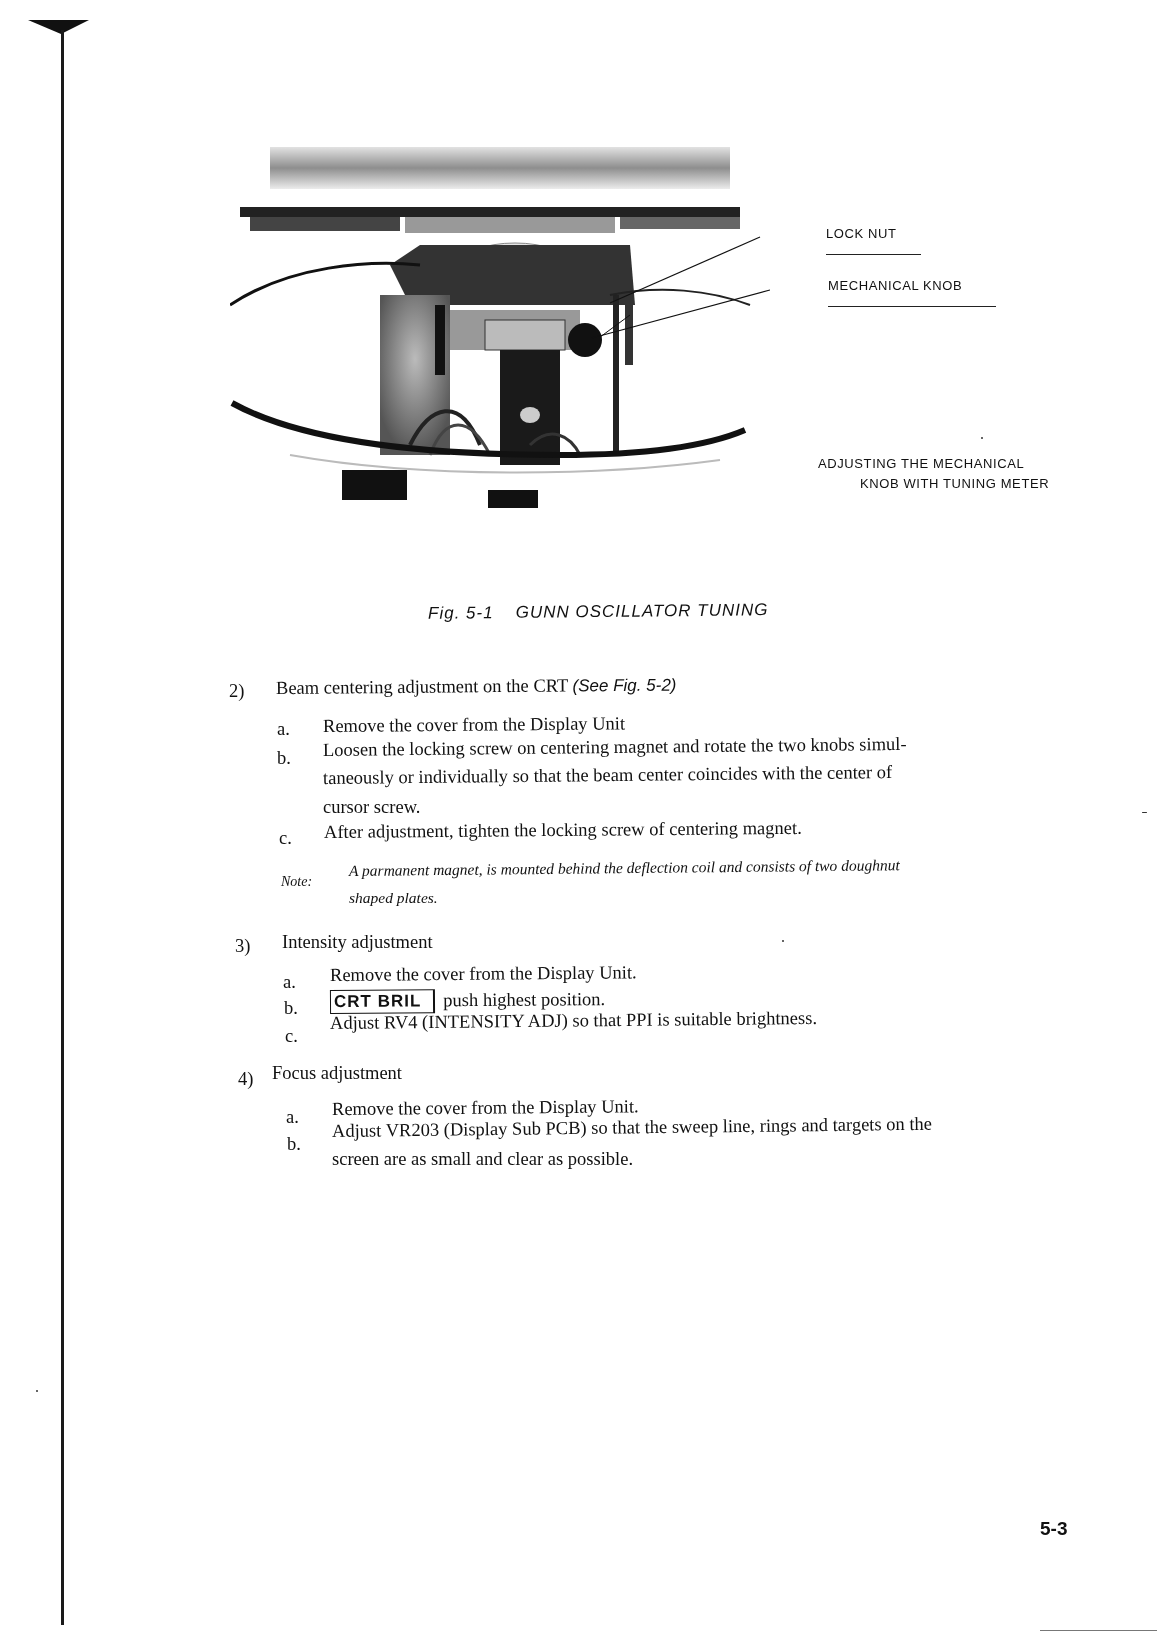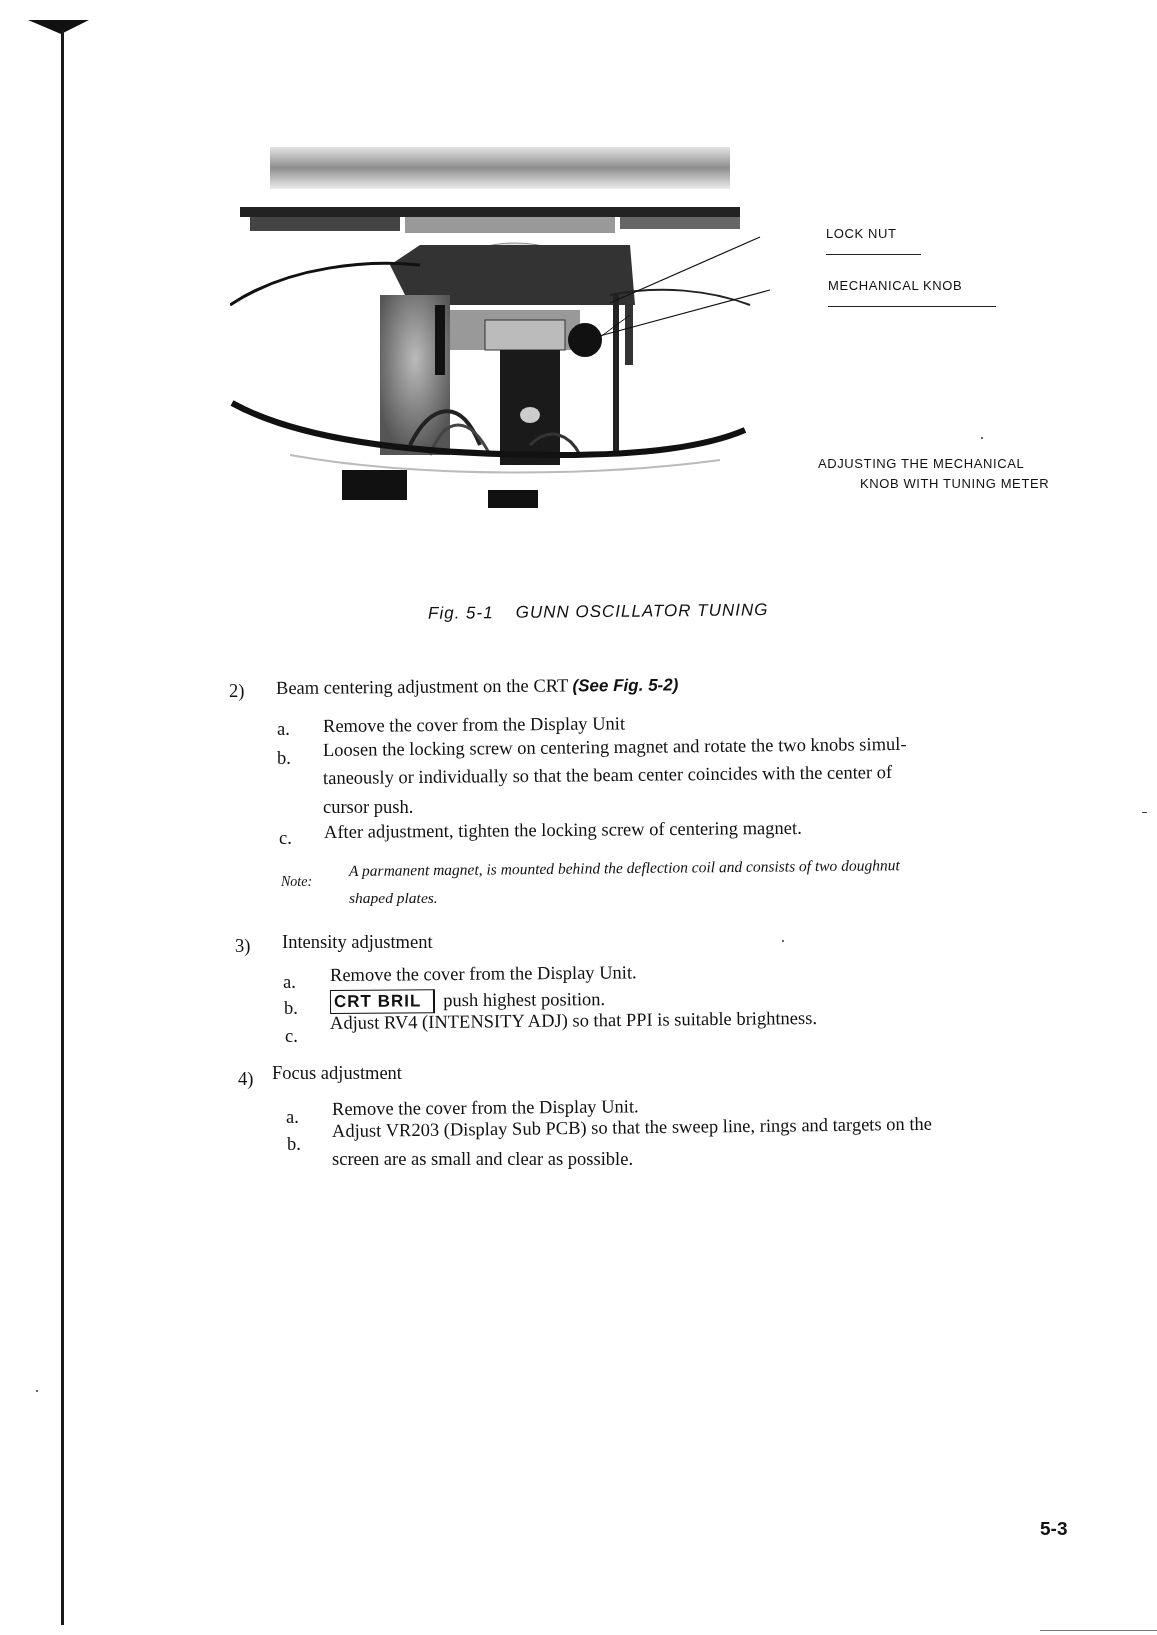--- a/index.html
+++ b/index.html
@@ -29,21 +29,21 @@
   }
   .callout-underline { border-bottom: 1.5px solid #222; padding-bottom: 13px; }
   .fig-caption {
     position: absolute; left: 428px; top: 602px;
     font-family: "Liberation Sans", "DejaVu Sans", sans-serif; font-style: italic;
     font-size: 17px; letter-spacing: 1px; transform: rotate(-0.6deg);
   }
   .fig-caption .fig-num { margin-right: 22px; }
   .line { position: absolute; font-size: 18.5px; white-space: nowrap; transform-origin: left center; }
   .num { position: absolute; font-size: 18.5px; }
-  .ital-sans { font-family: "Liberation Sans", "DejaVu Sans", sans-serif; font-style: italic; font-size: 17px; font-weight: bold; }
+  .ital-sans { font-family: "Liberation Sans", "DejaVu Sans", sans-serif; font-style: italic; font-size: 17px; }
   .note-label { position: absolute; font-style: italic; font-family: Liberation Serif, serif; font-size: 14px; }
   .note-text { position: absolute; font-style: italic; font-size: 15.5px; white-space: nowrap; transform-origin: left center; }
   .key-box {
     display: inline-block; border: 1.5px solid #111; border-right-width: 2px;
     font-family: "Liberation Sans", "DejaVu Sans", sans-serif; font-weight: bold;
     font-size: 17px; padding: 0 12px 0 3px; line-height: 22px; letter-spacing: 1px;
     margin-right: 8px;
   }
   .page-number {
     position: absolute; left: 1040px; top: 1518px;
@@ -123,21 +123,21 @@
   <span>Beam centering adjustment on the CRT</span>
   <span class="ital-sans">(See Fig. 5-2)</span>
 </div>
 
 <span class="num" style="left:277px; top:719px;">a.</span>
 <div class="line" style="left:323px; top:716px; transform: rotate(-0.5deg);">Remove the cover from the Display Unit</div>
 
 <span class="num" style="left:277px; top:748px;">b.</span>
 <div class="line" style="left:323px; top:740px; transform: rotate(-0.6deg);">Loosen  the  locking  screw  on  centering  magnet  and  rotate  the  two  knobs  simul-</div>
 <div class="line" style="left:323px; top:768px; transform: rotate(-0.6deg);">taneously  or  individually  so  that  the  beam  center  coincides  with  the  center  of</div>
-<div class="line" style="left:323px; top:797px;">cursor push.</div>
+<div class="line" style="left:323px; top:797px;">cursor screw.</div>
 
 <span class="num" style="left:279px; top:828px;">c.</span>
 <div class="line" style="left:324px; top:822px; transform: rotate(-0.5deg);">After adjustment, tighten the locking screw of centering magnet.</div>
 
 <span class="note-label" style="left:281px; top:874px;">Note:</span>
 <div class="note-text" style="left:349px; top:862px; transform: rotate(-0.6deg);">A parmanent magnet, is mounted behind the deflection coil and consists of two doughnut</div>
 <div class="note-text" style="left:349px; top:889px;">shaped plates.</div>
 
 <span class="num" style="left:235px; top:936px;">3)</span>
 <div class="line" style="left:282px; top:932px;">Intensity adjustment</div>

